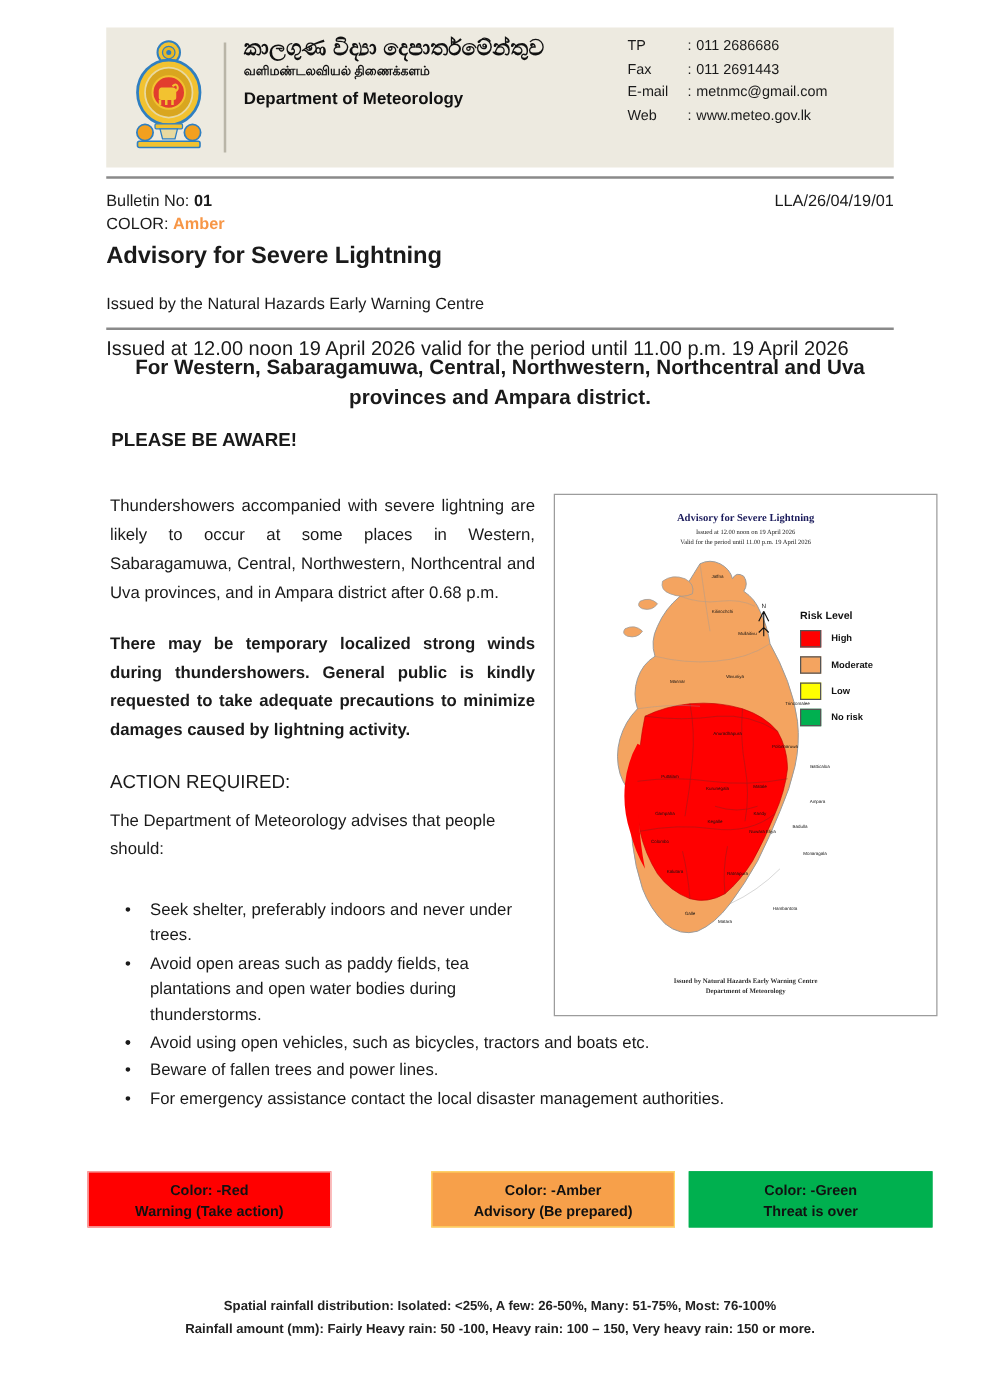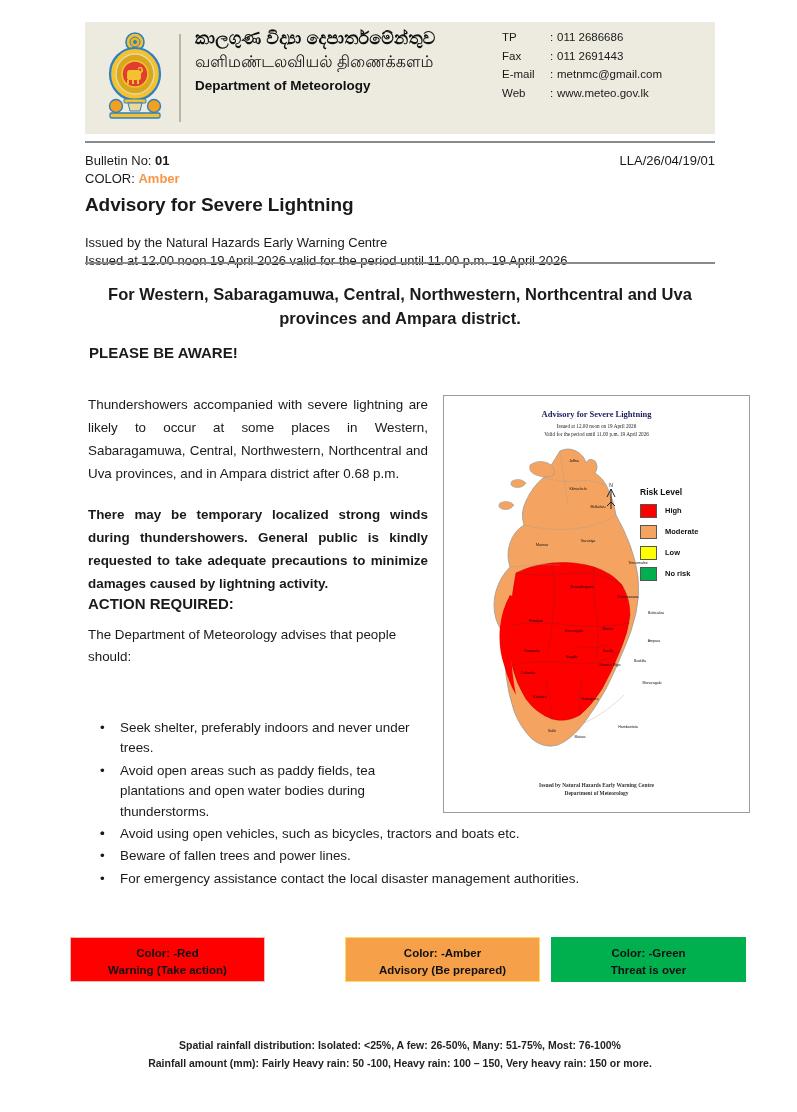--- a/index.html
+++ b/index.html
@@ -47,22 +47,22 @@
     flex: 1 1 auto;
     line-height: 1.22;
   }
   .org-sinhala {
     font-size: 17.5px;
     font-weight: bold;
     letter-spacing: .2px;
     color: #111;
   }
   .org-tamil {
-    font-size: 16px;
-    font-weight: normal;
+    font-size: 10px;
+    font-weight: bold;
     color: #111;
     margin-top: 3px;
   }
   .org-english {
     font-size: 13.5px;
     font-weight: bold;
     color: #111;
     margin-top: 6px;
   }
   .contact-block {
@@ -115,22 +115,22 @@
     font-size: 19px;
     font-weight: bold;
     margin-top: 8px;
     letter-spacing: -0.1px;
   }
   .adv-sub {
     font-size: 13px;
     margin-top: 19px;
   }
   .adv-sub2 {
-    font-size: 13px;
-    margin-top: 3px;
+    font-size: 16px;
+    margin-top: 21px;
   }
 
   
   .scope {
     position: absolute;
     left: 95px;
     top: 283px;
     width: 610px;
     text-align: center;
     font-size: 16.5px;
@@ -157,21 +157,22 @@
     line-height: 1.72;
     text-align: justify;
     text-justify: inter-word;
   }
   .para.bold {
     font-weight: bold;
     margin-top: 18px;
   }
   .action-head {
     font-size: 15px;
-    font-weight: bold;
+    font-weight: normal;
+    margin-top: 22px;
   }
   .action-intro {
     font-size: 13.4px;
     line-height: 1.6;
     margin-top: 12px;
   }
 
   
   .bullets {
     position: absolute;

